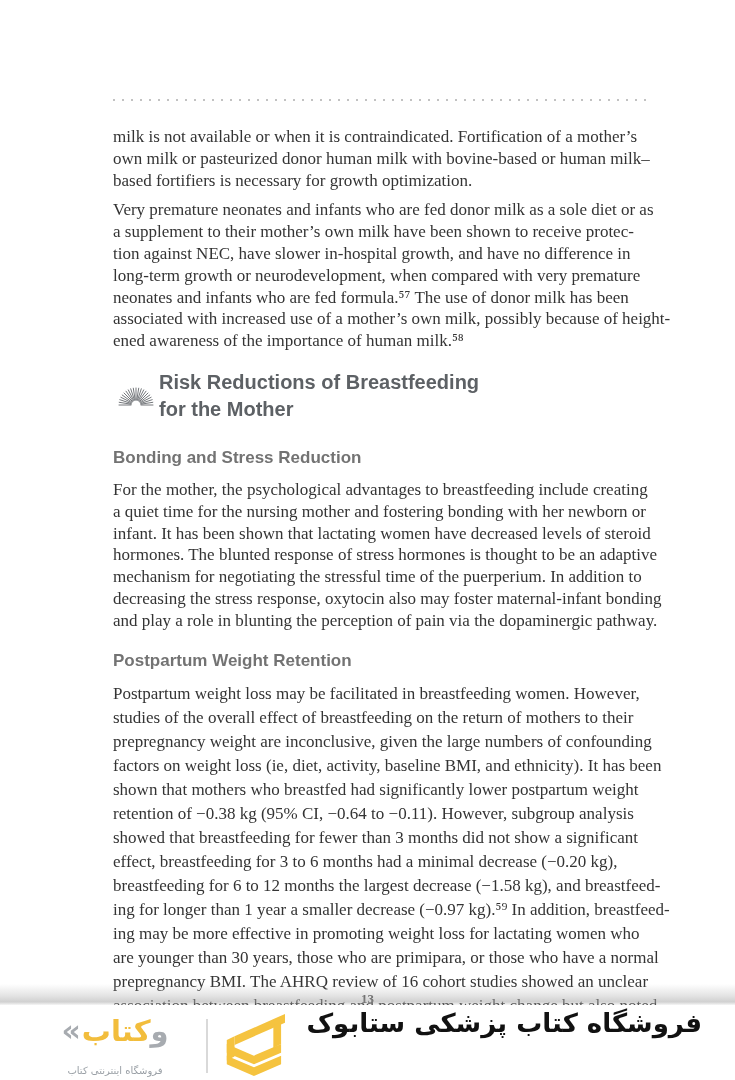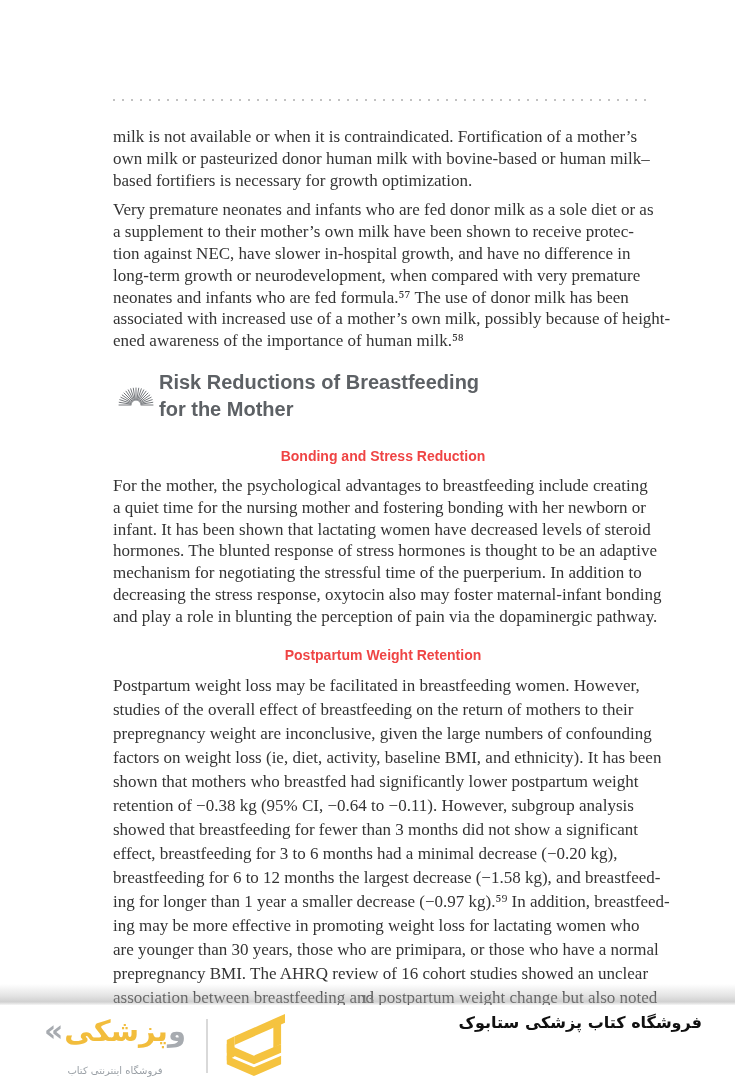--- a/index.html
+++ b/index.html
@@ -64,24 +64,23 @@
     font-weight: bold;
     font-size: 20px;
     line-height: 27.5px;
     color: #5d6165;
     margin-left: 0;
     white-space: pre-line;
   }
   .subheading {
     font-family: "Liberation Sans", "DejaVu Sans", sans-serif;
     font-weight: bold;
-    font-size: 14px;
-    color: #ef4444;
+    font-size: 17px;
+    color: #737373;
     margin-bottom: 11px;
-    text-align: center;
   }
   .subheading.second { margin-top: 19px; }
   .page-number {
     position: absolute;
     top: 991px;
     left: 0;
     width: 735px;
     text-align: center;
     font-size: 13px;
     font-weight: bold;
@@ -157,21 +156,21 @@
     height: 64px;
   }
   .footer-right {
     position: absolute;
     right: 33px;
     top: 4px;
     text-align: right;
   }
   .store-title {
     font-family: "DejaVu Sans", sans-serif;
-    font-size: 16px;
+    font-size: 26px;
     font-weight: bold;
     color: #111111;
     direction: rtl;
     line-height: 28px;
   }
   .store-url {
     margin-top: 3px;
     font-family: "Liberation Sans", "DejaVu Sans", sans-serif;
     font-size: 21px;
     font-weight: bold;
@@ -268,21 +267,21 @@
 
   <div class="page-number">13</div>
 
   <div class="scan-shadow"></div>
 
   <div class="footer">
 
     <div class="brand-block">
       <div class="brand-row">
         <span class="brand-chevron-glyph">«</span>
-        <span class="brand-name"><span class="muted">و</span><span class="accent">پزشکی</span></span>
+        <span class="brand-name"><span class="muted">و</span><span class="accent">کتاب</span></span>
       </div>
       <div class="brand-tagline">فروشگاه اینترنتی کتاب</div>
     </div>
 
     <div class="footer-divider"></div>
 
     <div class="emblem-wrap">
       <svg viewBox="0 0 72 66" width="70" height="64" aria-hidden="true">
         <g fill="#f5c33f">
           <polygon points="70,2 18,25 18,34 70,11"></polygon>

